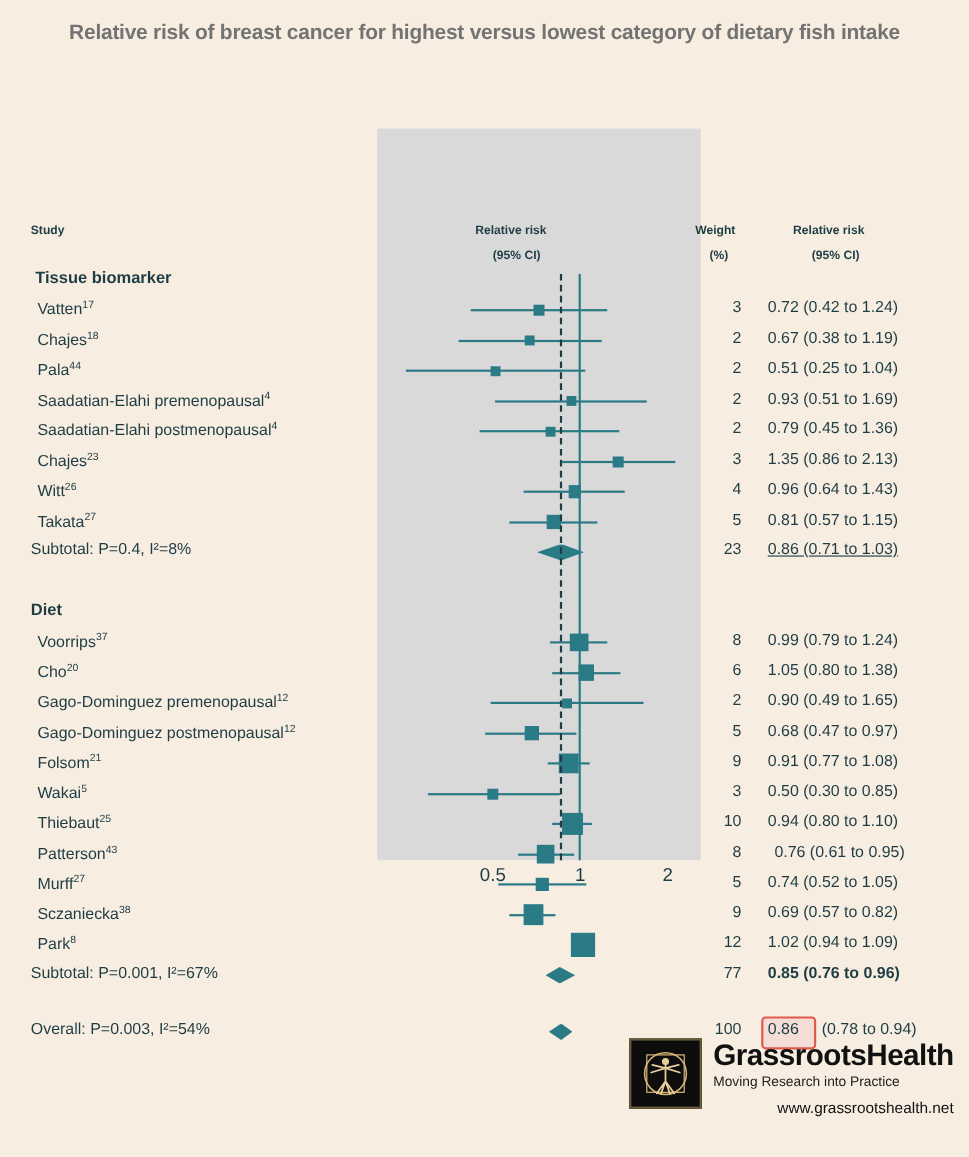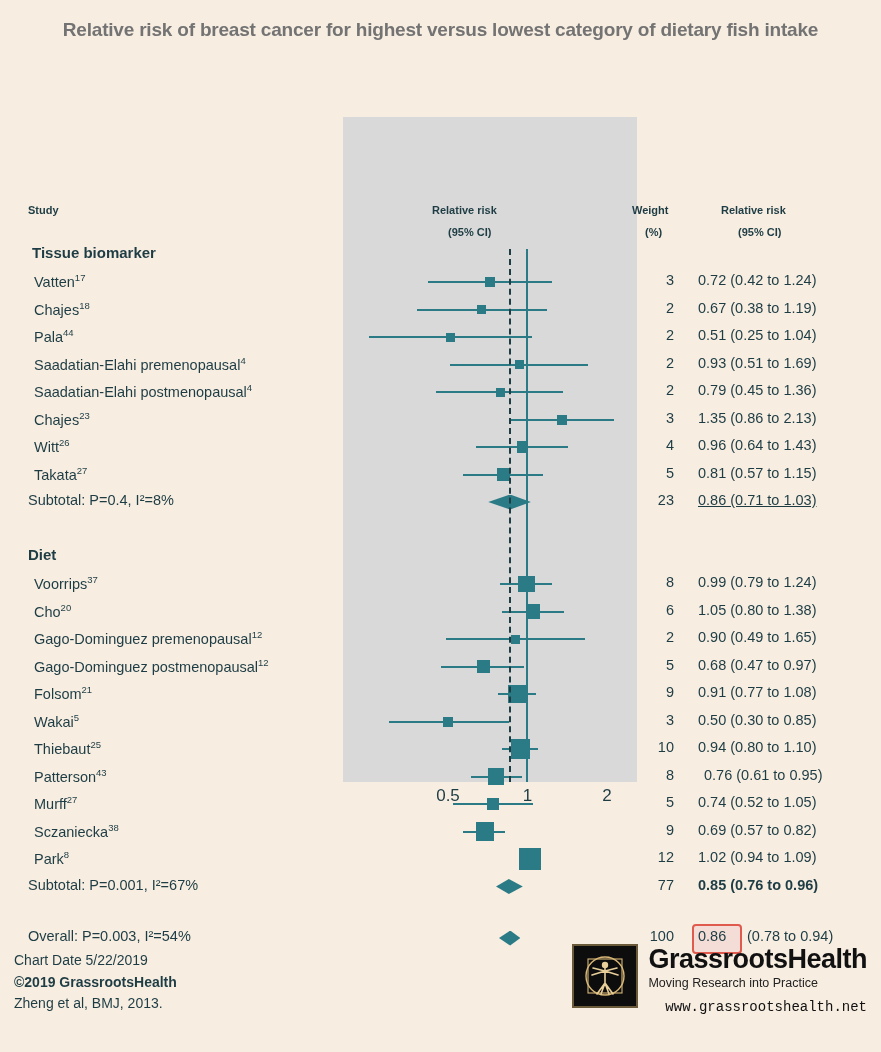--- a/index.html
+++ b/index.html
@@ -152,21 +152,20 @@
   #logo-sub {
     font-size: 12.5px;
     color: #222;
     margin-top: 3px;
   }
   #logo-url {
     font-size: 14px;
     color: #111;
     margin-top: 9px;
     text-align: right;
-    font-family: Liberation Mono, monospace;
   }
 </style>
 </head>
 <body>
 
 <div id="title">Relative risk of breast cancer for highest versus lowest category of dietary fish intake</div>
 
 <div id="chart">
   <div id="plotband"></div>
 
@@ -295,25 +294,20 @@
   <div id="solidline" style="left: 526.477px; top: 191px; height: 533px;"></div>
   <div id="dashline" style="left: 509.19px; top: 191px; height: 533px;"></div>
   <div id="ticks">
       <div class="axis-tick" style="left: 433.027px; top: 728px;">0.5</div>
       <div class="axis-tick" style="left: 512.477px; top: 728px;">1</div>
       <div class="axis-tick" style="left: 591.927px; top: 728px;">2</div>
     </div>
 </div>
 
 <div id="footer">
-  <div id="credits">
-    <div>Chart Date 5/22/2019</div>
-    <div class="bold">©2019 GrassrootsHealth</div>
-    <div>Zheng et al, BMJ, 2013.</div>
-  </div>
   <div id="logo-wrap">
     <div id="logo-mark">
       <svg width="48" height="48" viewBox="0 0 48 48" aria-hidden="true">
         <circle cx="24" cy="24" r="19" fill="none" stroke="#d9b877" stroke-width="1.4"></circle>
         <rect x="7" y="7" width="34" height="34" fill="none" stroke="#d9b877" stroke-width="1.1"></rect>
         <circle cx="24" cy="13" r="3.2" fill="#e8cf9a"></circle>
         <path d="M24 16 L24 31 M24 19 L11 23 M24 19 L37 23 M24 19 L12 16 M24 19 L36 16 M24 31 L16 42 M24 31 L32 42 M24 31 L20 42 M24 31 L28 42" stroke="#e8cf9a" stroke-width="1.6" fill="none" stroke-linecap="round"></path>
       </svg>
     </div>
     <div id="logo-text-block">

